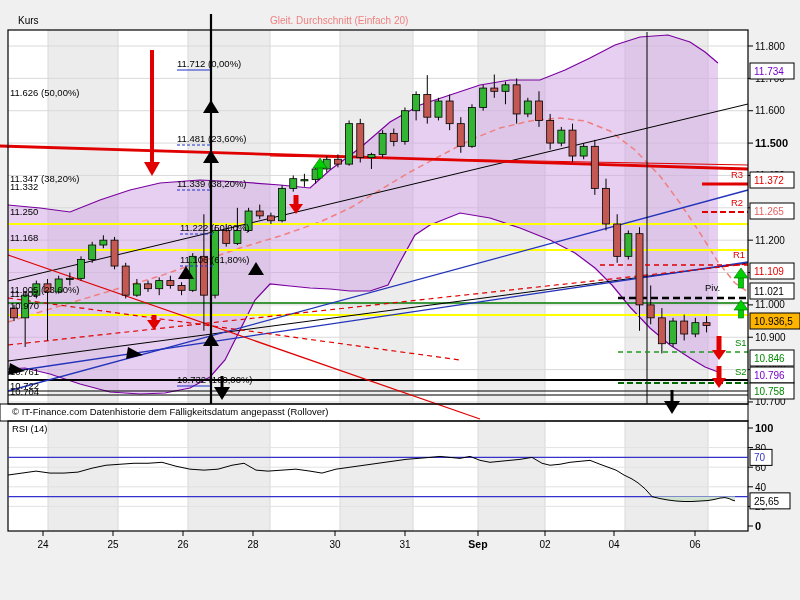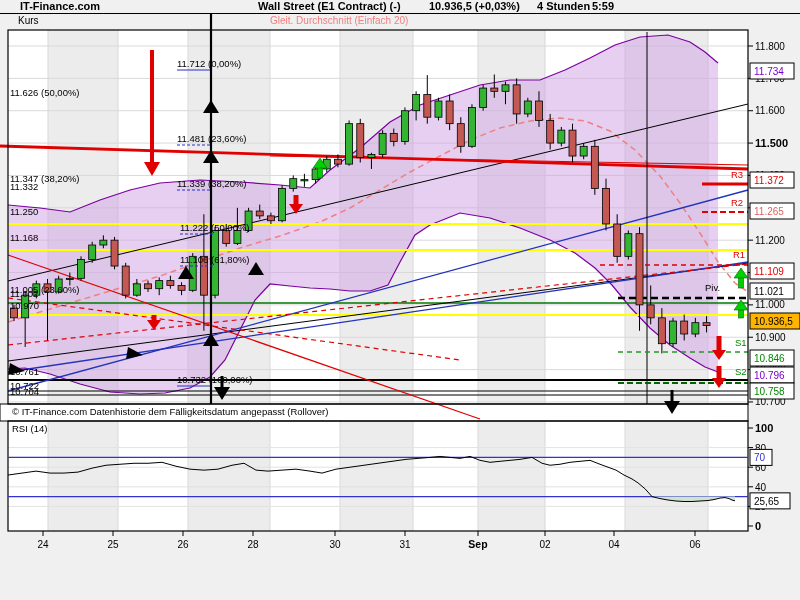--- a/index.html
+++ b/index.html
@@ -357,24 +357,17 @@
       <text x="405" y="548" font-size="10" fill="#000" text-anchor="middle" font-weight="normal">31</text>
       <line x1="478" y1="531" x2="478" y2="536" stroke="#000" stroke-width="1"></line>
       <text x="478" y="548" font-size="10.5" fill="#000" text-anchor="middle" font-weight="bold">Sep</text>
       <line x1="545" y1="531" x2="545" y2="536" stroke="#000" stroke-width="1"></line>
       <text x="545" y="548" font-size="10" fill="#000" text-anchor="middle" font-weight="normal">02</text>
       <line x1="614" y1="531" x2="614" y2="536" stroke="#000" stroke-width="1"></line>
       <text x="614" y="548" font-size="10" fill="#000" text-anchor="middle" font-weight="normal">04</text>
       <line x1="695" y1="531" x2="695" y2="536" stroke="#000" stroke-width="1"></line>
       <text x="695" y="548" font-size="10" fill="#000" text-anchor="middle" font-weight="normal">06</text>
     </svg>
-  <div class="hdr">
-    <span style="left:20px">IT-Finance.com</span>
-    <span style="left:258px">Wall Street (E1 Contract) (-)</span>
-    <span style="left:429px">10.936,5 (+0,03%)</span>
-    <span style="left:537px">4 Stunden</span>
-    <span style="left:592px">5:59</span>
-  </div>
   <div class="legend">
     <span style="left:18px;color:#000">Kurs</span>
     <span style="left:270px;color:#f08080">Gleit. Durchschnitt (Einfach 20)</span>
   </div>
 </div>
 
 </body></html>

